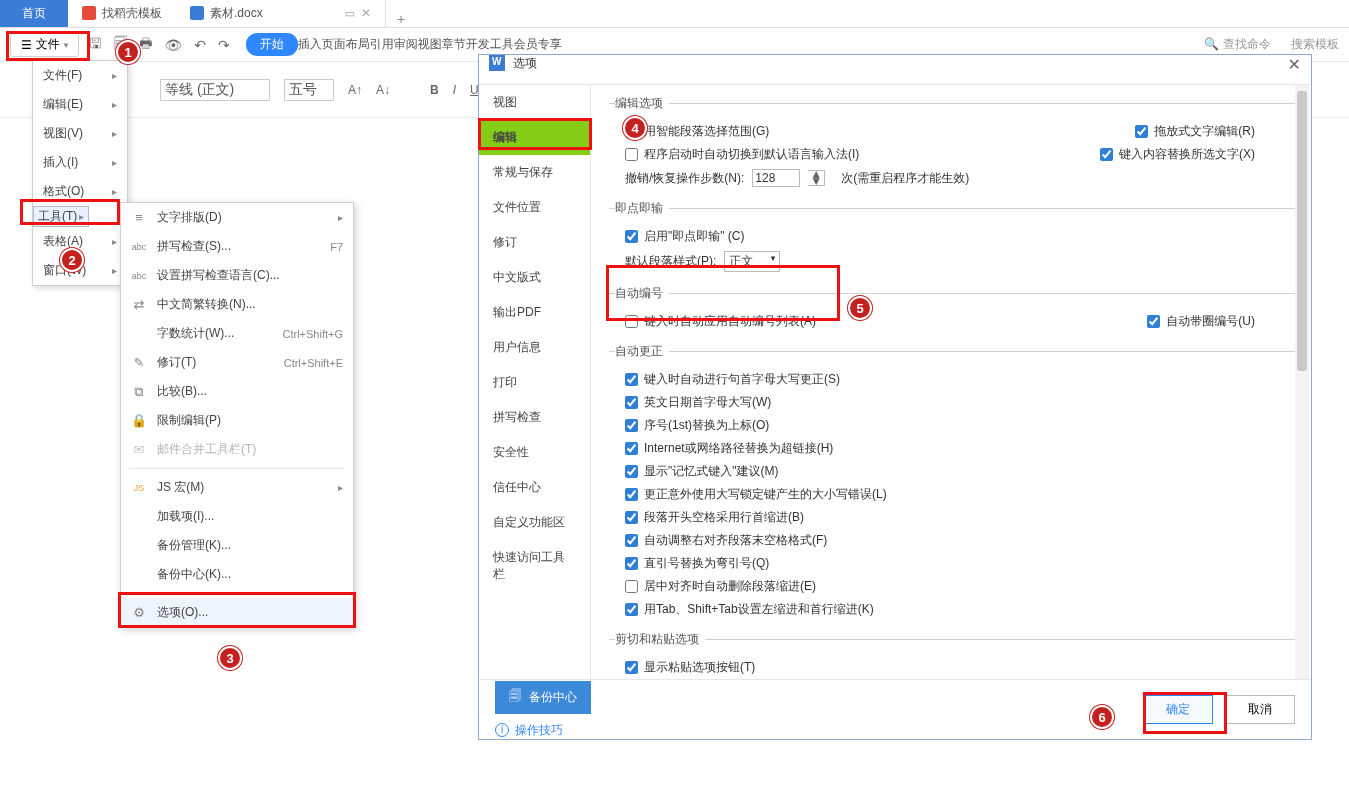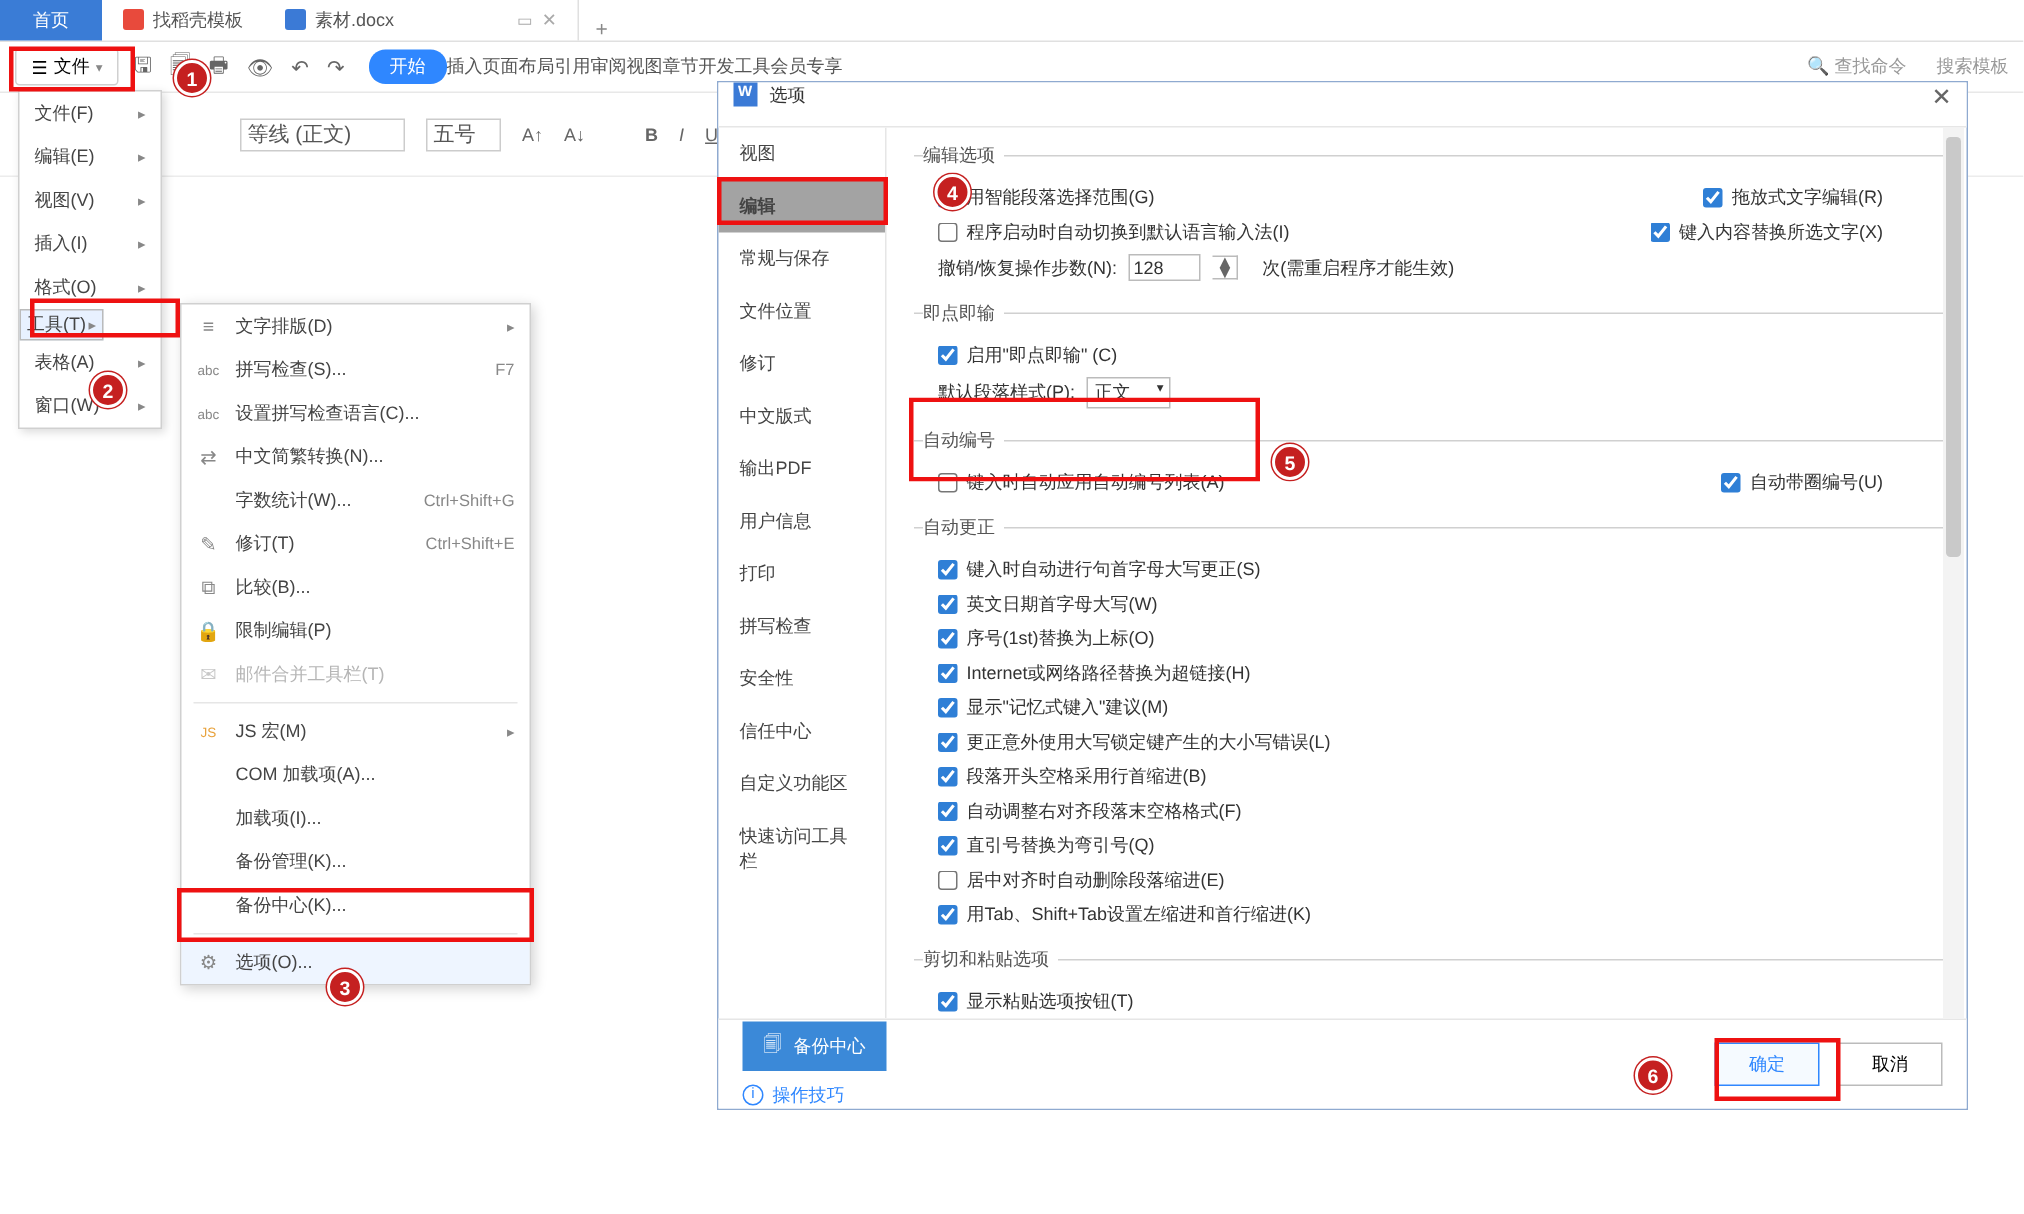--- a/index.html
+++ b/index.html
@@ -20,21 +20,21 @@
 .qa span { font-size:14px; }
 .ribtabs { display:flex; align-items:center; margin-left:6px; color:#555; }
 .ribtabs .start { background:#2f87ff; color:#fff; padding:3px 14px; border-radius:11px; }
 .search-area { margin-left:auto; display:flex; align-items:center; gap:20px; color:#999; }
 
 
 .rib2 { height:56px; border-bottom:1px solid #ececec; display:flex; align-items:center; padding-left:160px; gap:14px; color:#666; }
 .txtbox { border:1px solid #ccc; padding:1px 4px; font-size:14px; color:#555; }
 
 
-.filemenu { position:absolute; left:12px; top:60px; width:96px; background:#fff; border:1px solid #d0d0d0; box-shadow:2px 2px 6px rgba(0,0,0,.15); z-index:40; }
+.filemenu { position:absolute; left:32px; top:60px; width:96px; background:#fff; border:1px solid #d0d0d0; box-shadow:2px 2px 6px rgba(0,0,0,.15); z-index:40; }
 .fm-item { display:flex; justify-content:space-between; align-items:center; padding:6px 10px; color:#444; }
 .fm-item .arr { color:#888; font-size:10px; }
 .fm-item.sel { background:#e8f1ff; }
 
 
 .submenu { position:absolute; left:120px; top:202px; width:234px; background:#fff; border:1px solid #d0d0d0; box-shadow:2px 2px 8px rgba(0,0,0,.18); z-index:45; }
 .sm-item { display:flex; align-items:center; gap:10px; padding:6px 10px; color:#444; }
 .sm-item .arr { margin-left:auto; color:#888; font-size:10px; }
 .sm-item .ic { width:16px; text-align:center; color:#888; font-size:13px; }
 .sm-item .sc { margin-left:auto; color:#888; font-size:11px; }
@@ -45,21 +45,21 @@
 
 
 .dialog { position:absolute; left:478px; top:54px; width:834px; height:686px; background:#fff; border:1px solid #8faad0; z-index:60; display:flex; flex-direction:column; }
 .dlg-title { display:flex; align-items:flex-start; height:30px; padding:0 10px; background:#fff; border-bottom:1px solid #e6e6e6; color:#333; }
 .dlg-title .ic { width:16px; height:16px; background:#3b7ad6; margin-right:8px; position:relative; }
 .dlg-title .ic:after{content:"W";color:#fff;font-size:10px;position:absolute;left:3px;top:1px;font-weight:bold;}
 .dlg-title .close { margin-left:auto; font-size:16px; color:#666; }
 .dlg-body { flex:1; display:flex; overflow:hidden; }
 .dlg-nav { width:112px; border-right:1px solid #e6e6e6; display:flex; flex-direction:column; }
 .dlg-nav-item { padding:9px 14px; color:#444; }
-.dlg-nav-item.active { background:#a3a3a3; font-weight:bold; }
+.dlg-nav-item.active { background:#84cc16; font-weight:bold; }
 .dlg-content { flex:1; padding:10px 16px 10px 18px; overflow:auto; color:#333; position:relative; }
 .dlg-content fieldset { border:none; border-top:1px solid #d0d0d0; padding:8px 0 4px 6px; margin-bottom:6px; }
 .dlg-content legend { padding:0 6px 0 0; color:#555; }
 .row { display:flex; align-items:center; gap:8px; padding:3px 0 3px 10px; }
 .row.wide { justify-content:space-between; padding-right:40px; }
 .chk { display:flex; align-items:center; gap:6px; }
 .chk input { accent-color:#2f7fd6; width:13px; height:13px; }
 .numbox { width:48px; border:1px solid #bbb; padding:1px 2px; text-align:left; }
 .spin { display:inline-flex; flex-direction:column; border:1px solid #bbb; border-left:none; font-size:7px; line-height:7px; color:#666; }
 .spin span{padding:0 2px;}
@@ -218,24 +218,20 @@
     </div>
   <div class="sm-item dis">
       <span class="ic">✉</span>
       <span>邮件合并工具栏(T)</span>
     </div>
   <div class="sm-sep"></div>
   <div class="sm-item">
       <span class="ic" style="font-size:9px;color:#e8a23c">JS</span>
       <span>JS 宏(M)</span>
       <span class="arr">▸</span>
-    </div>
-  <div class="sm-item">
-      <span class="ic"></span>
-      <span>COM 加载项(A)...</span>
     </div>
   <div class="sm-item">
       <span class="ic"></span>
       <span>加载项(I)...</span>
     </div>
   <div class="sm-item">
       <span class="ic"></span>
       <span>备份管理(K)...</span>
     </div>
   <div class="sm-item">

